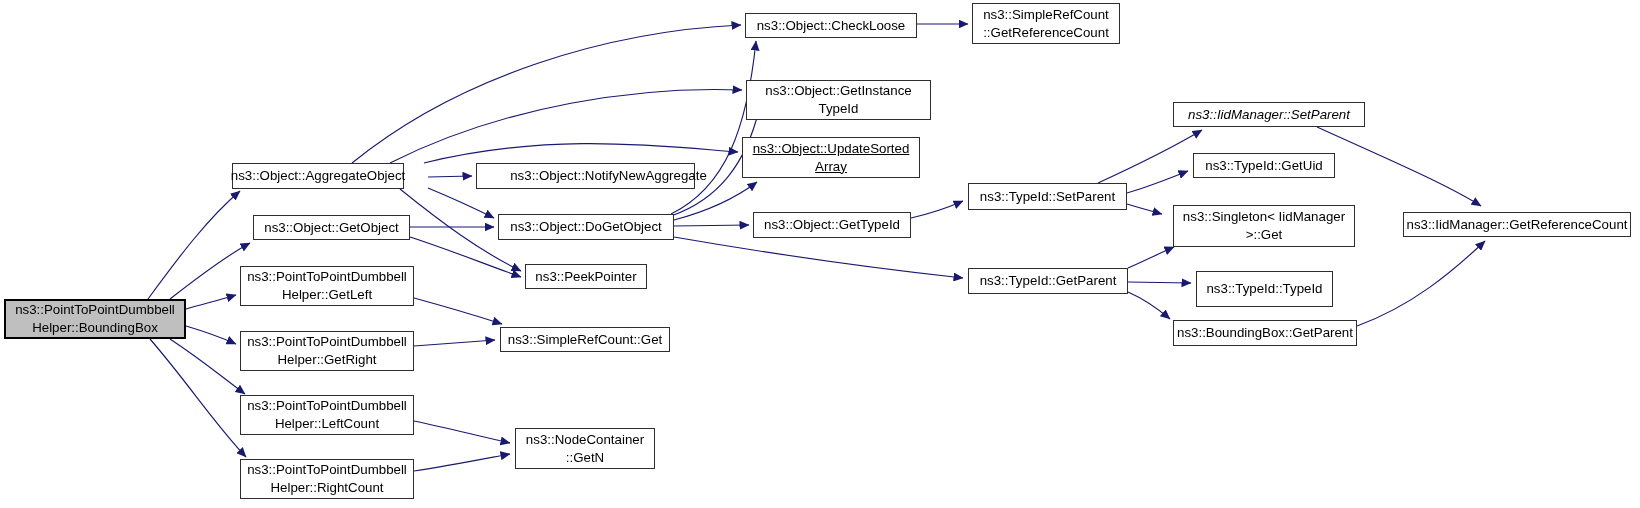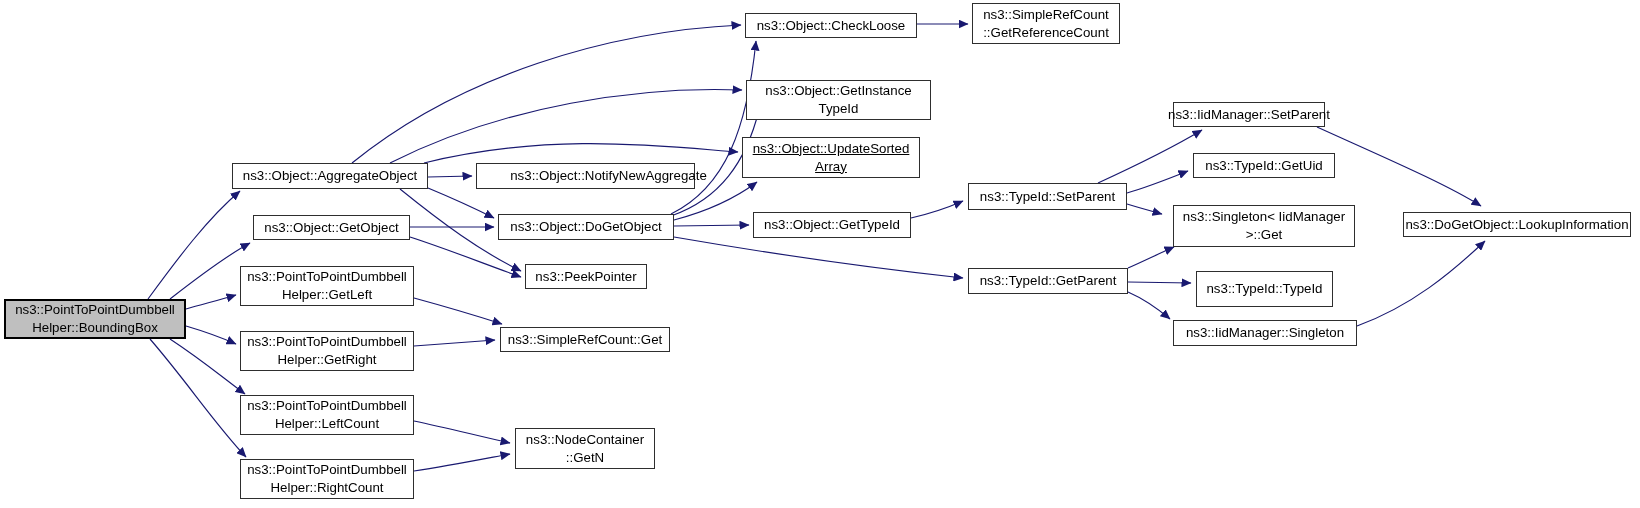--- a/index.html
+++ b/index.html
@@ -73,21 +73,21 @@
         <path d="M 1357,326 C 1412,306 1452,272 1485,241" class="edge" marker-end="url(#arrow)"></path>
         <path d="M 414,298 C 447,307 474,315 502,324" class="edge" marker-end="url(#arrow)"></path>
         <path d="M 414,346 C 442,344 468,342 495,340" class="edge" marker-end="url(#arrow)"></path>
         <path d="M 414,421 C 448,428 478,436 510,443" class="edge" marker-end="url(#arrow)"></path>
         <path d="M 414,471 C 448,466 478,460 510,454" class="edge" marker-end="url(#arrow)"></path>
       </g>
   </svg>
   <div id="node-layer">
       <div class="node root" style="left: 4px; top: 299px; width: 182px; height: 40px;">ns3::PointToPointDumbbell
 Helper::BoundingBox</div>
-      <div class="node" style="left: 232px; top: 163px; width: 196px; height: 26px;">ns3::Object::AggregateObject</div>
+      <div class="node" style="left: 232px; top: 163px; width: 172px; height: 26px;">ns3::Object::AggregateObject</div>
       <div class="node" style="left: 253px; top: 215px; width: 157px; height: 25px;">ns3::Object::GetObject</div>
       <div class="node" style="left: 240px; top: 266px; width: 174px; height: 40px;">ns3::PointToPointDumbbell
 Helper::GetLeft</div>
       <div class="node" style="left: 240px; top: 331px; width: 174px; height: 40px;">ns3::PointToPointDumbbell
 Helper::GetRight</div>
       <div class="node" style="left: 240px; top: 395px; width: 174px; height: 40px;">ns3::PointToPointDumbbell
 Helper::LeftCount</div>
       <div class="node" style="left: 240px; top: 459px; width: 174px; height: 40px;">ns3::PointToPointDumbbell
 Helper::RightCount</div>
       <div class="node" style="left: 476px; top: 163px; width: 219px; height: 26px; padding-left: 48px;">ns3::Object::NotifyNewAggregate</div>
@@ -99,21 +99,21 @@
       <div class="node" style="left: 745px; top: 13px; width: 172px; height: 25px;">ns3::Object::CheckLoose</div>
       <div class="node" style="left: 972px; top: 3px; width: 148px; height: 41px;">ns3::SimpleRefCount
 ::GetReferenceCount</div>
       <div class="node" style="left: 746px; top: 80px; width: 185px; height: 40px;">ns3::Object::GetInstance
 TypeId</div>
       <div class="node" style="left: 742px; top: 137px; width: 178px; height: 41px; text-decoration: underline;">ns3::Object::UpdateSorted
 Array</div>
       <div class="node" style="left: 753px; top: 212px; width: 158px; height: 26px; text-align: center;">ns3::Object::GetTypeId</div>
       <div class="node" style="left: 968px; top: 183px; width: 159px; height: 27px;">ns3::TypeId::SetParent</div>
       <div class="node" style="left: 968px; top: 268px; width: 160px; height: 26px;">ns3::TypeId::GetParent</div>
-      <div class="node" style="left: 1173px; top: 102px; width: 152px; height: 25px;">ns3::IidManager::SetParent</div>
+      <div class="node" style="left: 1173px; top: 102px; width: 192px; height: 25px; font-style: italic;">ns3::IidManager::SetParent</div>
       <div class="node" style="left: 1193px; top: 153px; width: 142px; height: 25px;">ns3::TypeId::GetUid</div>
       <div class="node" style="left: 1173px; top: 205px; width: 182px; height: 42px;">ns3::Singleton&lt; IidManager
 &gt;::Get</div>
       <div class="node" style="left: 1196px; top: 271px; width: 137px; height: 36px;">ns3::TypeId::TypeId</div>
-      <div class="node" style="left: 1173px; top: 320px; width: 184px; height: 26px;">ns3::IidManager::Singleton</div>
-      <div class="node" style="left: 1403px; top: 212px; width: 228px; height: 25px;">ns3::DoGetObject::LookupInformation</div>
+      <div class="node" style="left: 1173px; top: 320px; width: 184px; height: 26px;">ns3::BoundingBox::GetParent</div>
+      <div class="node" style="left: 1403px; top: 212px; width: 228px; height: 25px;">ns3::IidManager::GetReferenceCount</div>
     </div>
 </div>
 
 </body></html>

